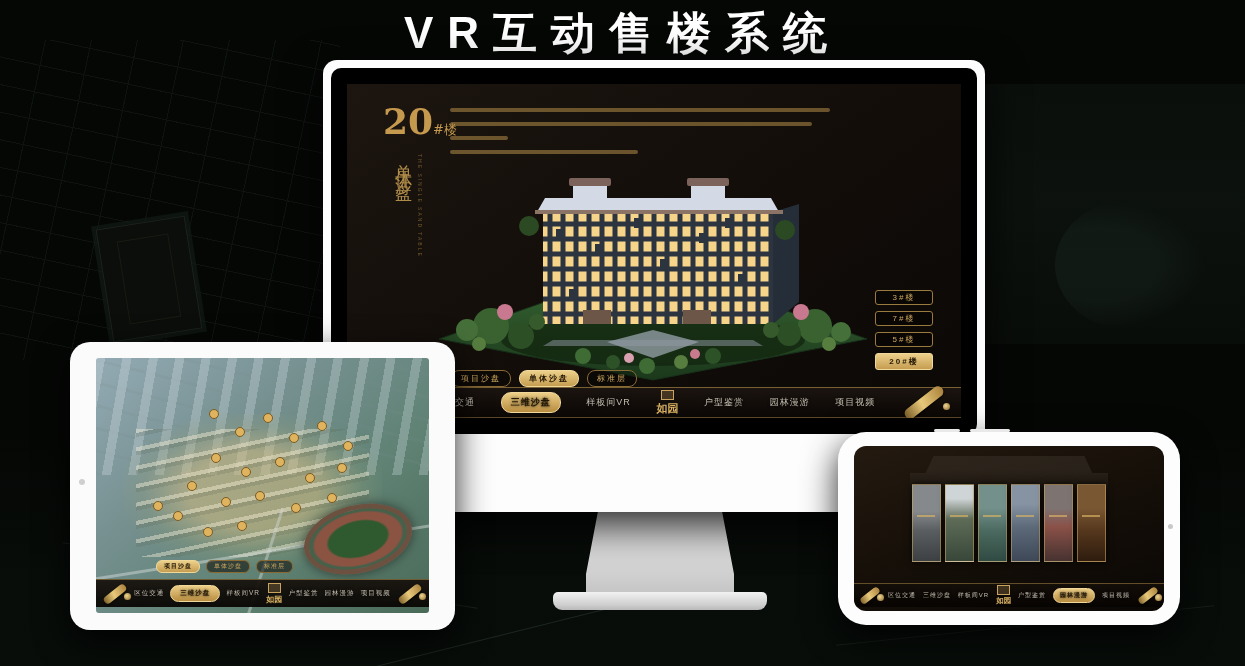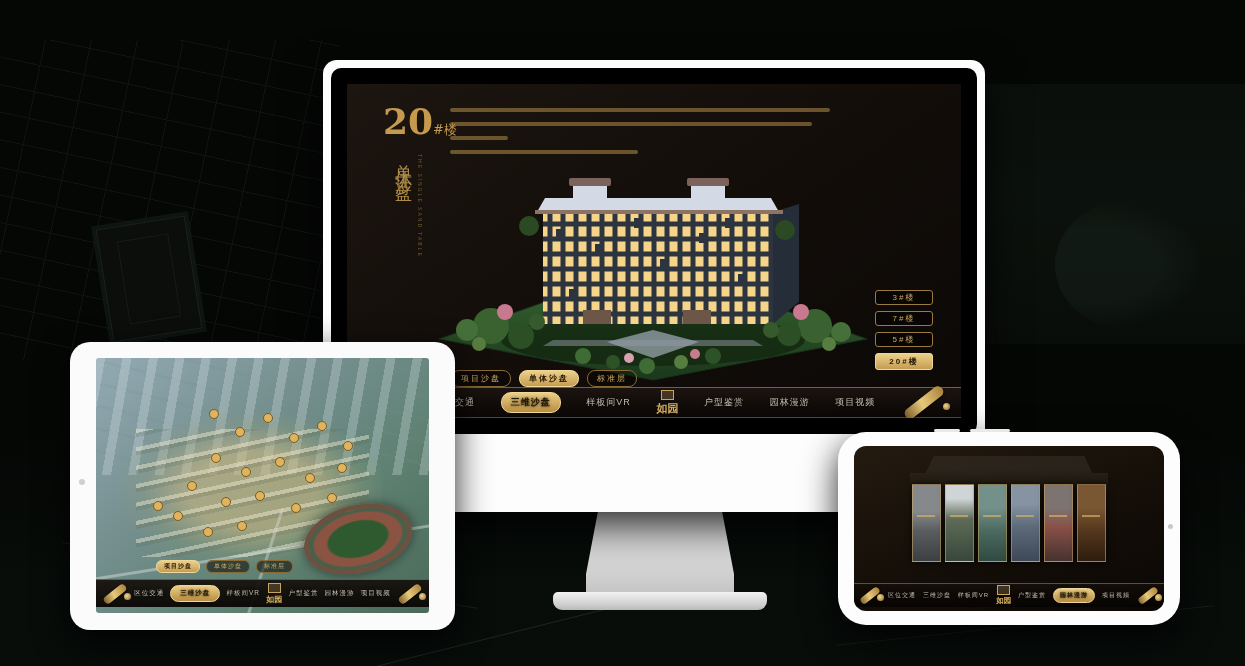--- a/index.html
+++ b/index.html
@@ -157,20 +157,21 @@
 
   <div class="bg-piece bg-grid1"></div>
   <div class="bg-piece bg-plaque"></div>
   <div class="bg-piece bg-right"></div>
   <div class="bg-piece bg-river"></div>
   <div class="bg-piece bg-map"></div>
   <div class="bg-piece bg-road1"></div>
   <div class="bg-piece bg-road2"></div>
   <div class="bg-piece bg-road3"></div>
 
+  <div class="page-title">VR互动售楼系统</div>
 
   <div class="monitor-stand-neck"></div>
   <div class="monitor-stand-base"></div>
   <div class="monitor">
     <div class="monitor-screen">
       <div class="app">
 
         <div class="block-number">
           <b>20</b><span>#楼</span>
         </div>

